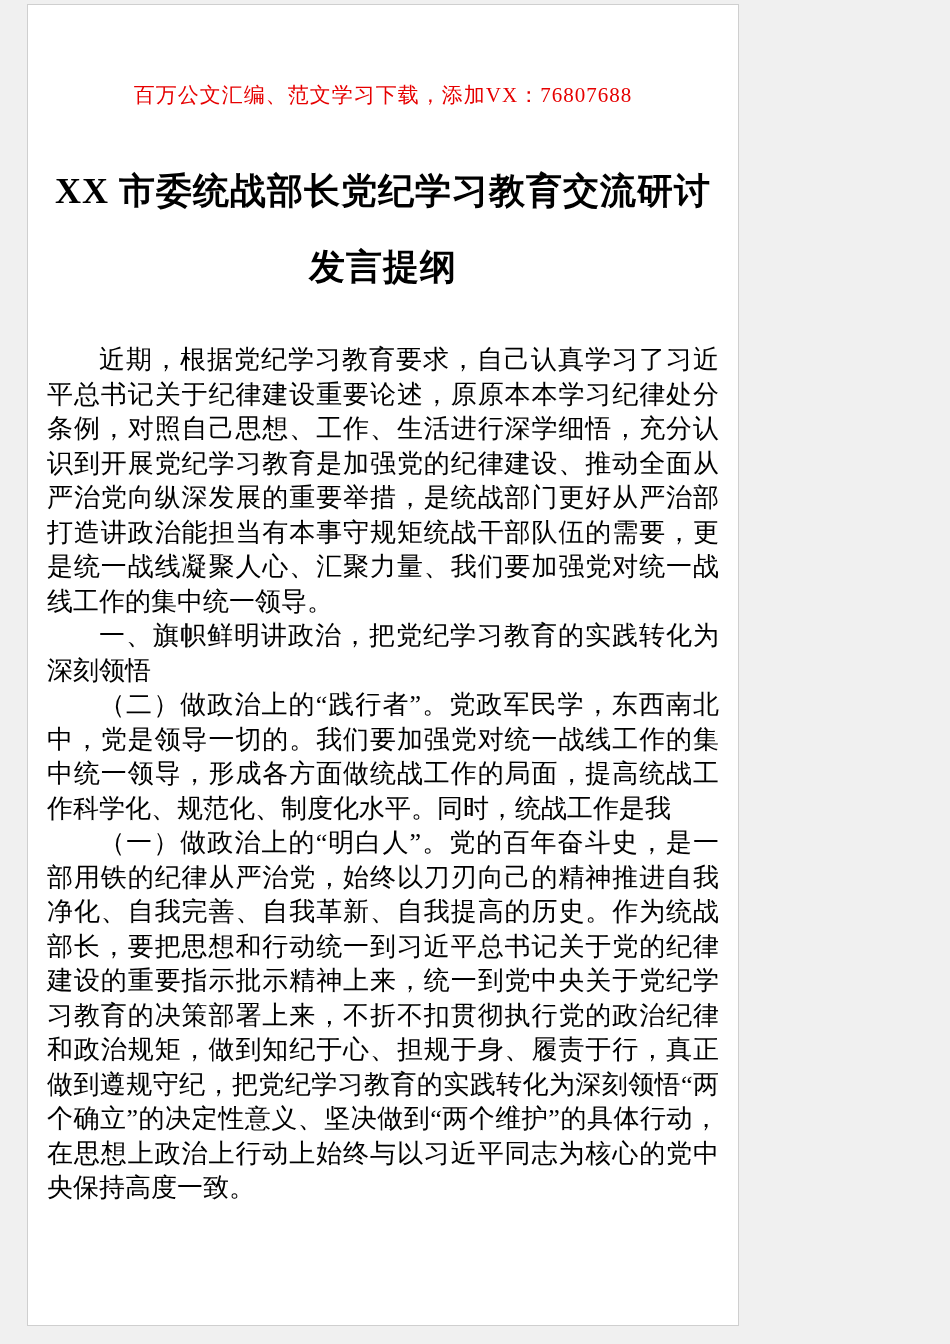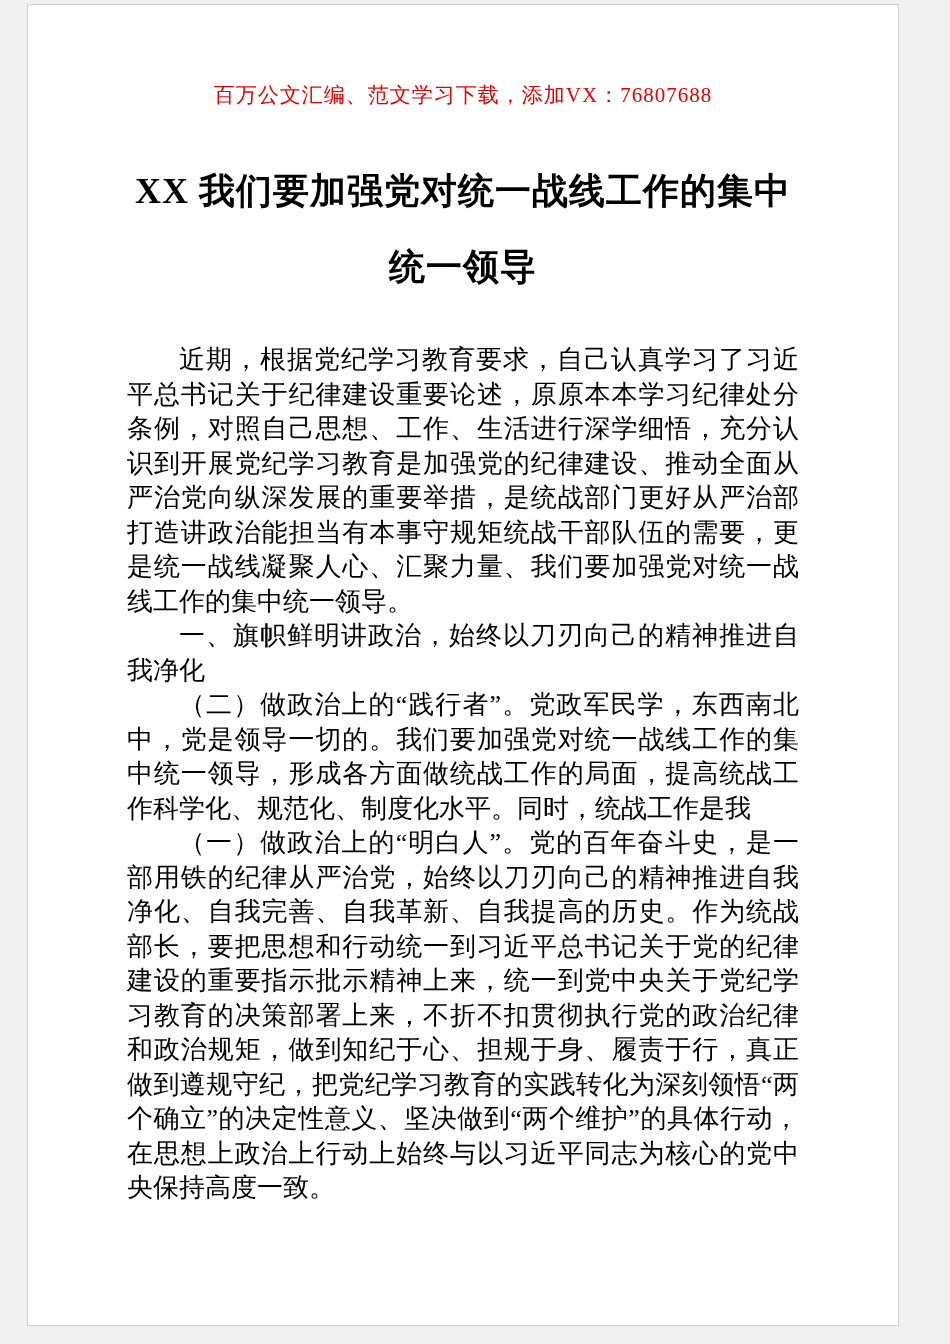--- a/index.html
+++ b/index.html
@@ -12,21 +12,21 @@
     background: #f0f0f0;
     font-family: "Liberation Serif", "DejaVu Serif", serif;
     color: #000;
     overflow: hidden;
     position: relative;
   }
   .page {
     position: absolute;
     left: 27px;
     top: 4px;
-    width: 872px;
+    width: 712px;
     height: 1322px;
     background: #ffffff;
     border: 1px solid #cfcfcf;
     box-sizing: border-box;
     overflow: hidden;
   }
   .notice {
     margin-top: 76px;
     text-align: center;
     font-size: 21px;
@@ -59,22 +59,22 @@
     font-weight: 400;
   }
 </style>
 </head>
 <body>
 
 <div class="page">
 
   <div class="notice" style="color: rgb(230, 0, 0);">百万公文汇编、范文学习下载，添加VX：76807688</div>
 
-  <h1 class="title">XX 我们要加强党对统一战线工作的集中统一领导</h1>
+  <h1 class="title">XX 市委统战部长党纪学习教育交流研讨发言提纲</h1>
 
   <div class="body">
     <p class="para">近期，根据党纪学习教育要求，自己认真学习了习近平总书记关于纪律建设重要论述，原原本本学习纪律处分条例，对照自己思想、工作、生活进行深学细悟，充分认识到开展党纪学习教育是加强党的纪律建设、推动全面从严治党向纵深发展的重要举措，是统战部门更好从严治部打造讲政治能担当有本事守规矩统战干部队伍的需要，更是统一战线凝聚人心、汇聚力量、我们要加强党对统一战线工作的集中统一领导。</p>
-    <p class="para heading">一、旗帜鲜明讲政治，始终以刀刃向己的精神推进自我净化</p>
+    <p class="para heading">一、旗帜鲜明讲政治，把党纪学习教育的实践转化为深刻领悟</p>
     <p class="para">（二）做政治上的“践行者”。党政军民学，东西南北中，党是领导一切的。我们要加强党对统一战线工作的集中统一领导，形成各方面做统战工作的局面，提高统战工作科学化、规范化、制度化水平。同时，统战工作是我</p>
     <p class="para">（一）做政治上的“明白人”。党的百年奋斗史，是一部用铁的纪律从严治党，始终以刀刃向己的精神推进自我净化、自我完善、自我革新、自我提高的历史。作为统战部长，要把思想和行动统一到习近平总书记关于党的纪律建设的重要指示批示精神上来，统一到党中央关于党纪学习教育的决策部署上来，不折不扣贯彻执行党的政治纪律和政治规矩，做到知纪于心、担规于身、履责于行，真正做到遵规守纪，把党纪学习教育的实践转化为深刻领悟“两个确立”的决定性意义、坚决做到“两个维护”的具体行动，在思想上政治上行动上始终与以习近平同志为核心的党中央保持高度一致。</p>
   </div>
 
 </div>
 
 </body></html>

